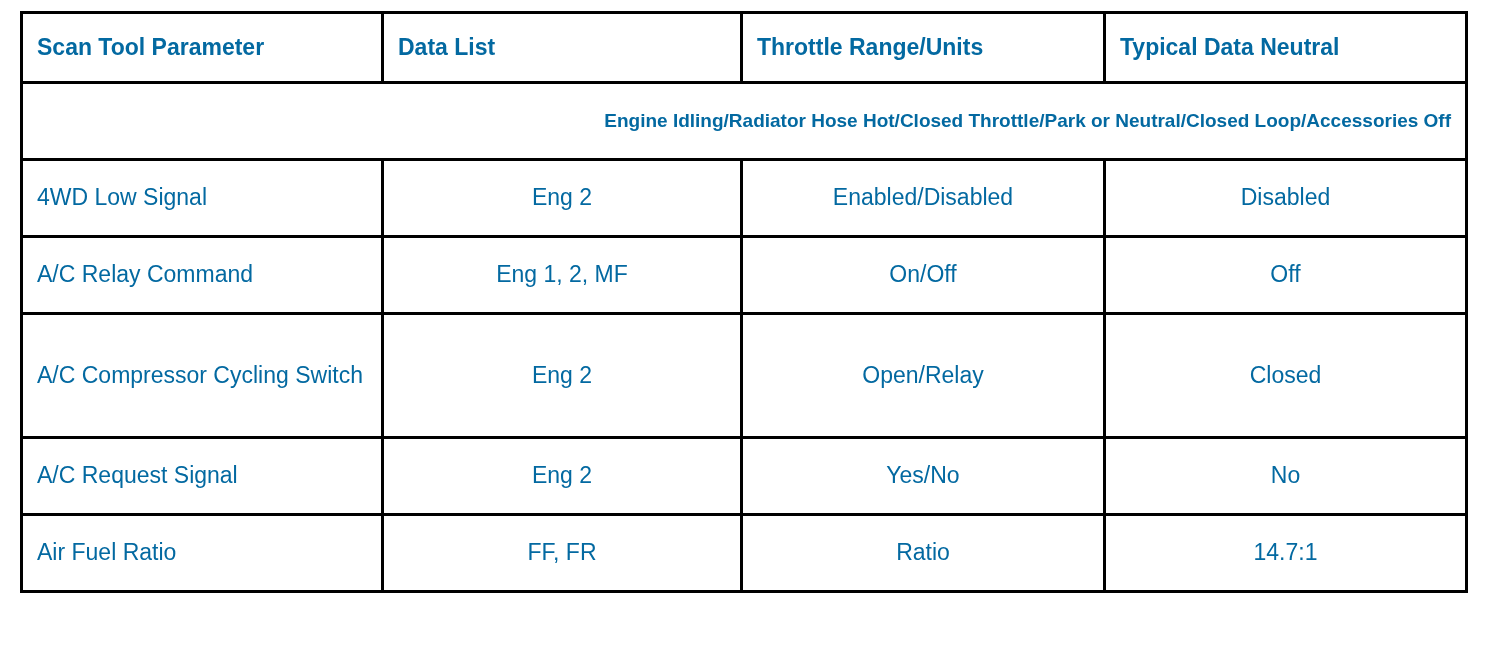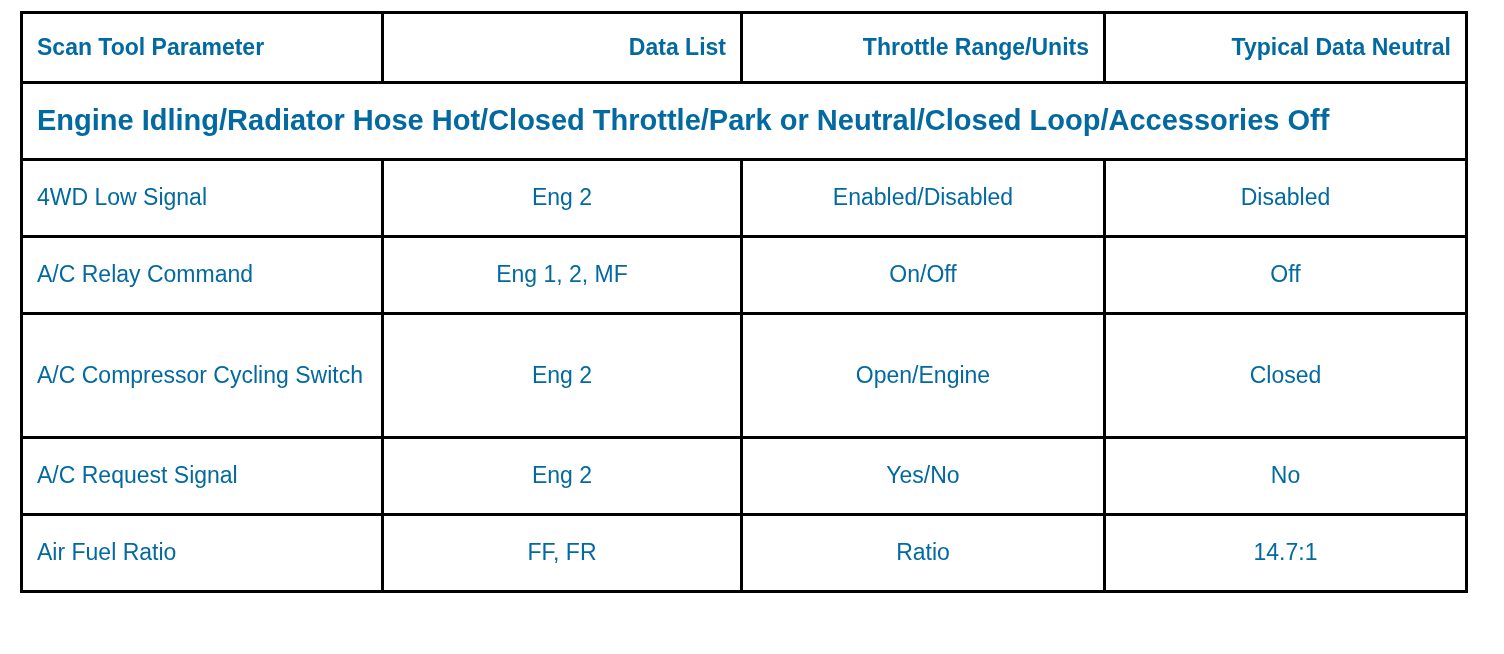--- a/index.html
+++ b/index.html
@@ -47,29 +47,29 @@
   
   tr.header-row th {
     font-weight: bold;
     height: 67px;
     font-size: 23px;
   }
   tr.header-row th.col-first {
     text-align: left;
   }
   tr.header-row th.col-center {
-    text-align: right;
+    text-align: left;
   }
 
   
   tr.condition-row td {
     font-weight: bold;
-    text-align: left;
+    text-align: right;
     height: 74px;
-    font-size: 29px;
+    font-size: 19px;
   }
 
   
   tr.data-row td {
     height: 74px;
   }
   tr.data-row td.cell-param {
     text-align: left;
   }
   tr.data-row td.cell-value {
@@ -114,21 +114,21 @@
       <tr class="data-row">
         <td class="cell-param">A/C Relay Command</td>
         <td class="cell-value">Eng 1, 2, MF</td>
         <td class="cell-value">On/Off</td>
         <td class="cell-value">Off</td>
       </tr>
 
       <tr class="data-row tall">
         <td class="cell-param">A/C Compressor Cycling Switch</td>
         <td class="cell-value">Eng 2</td>
-        <td class="cell-value">Open/Engine</td>
+        <td class="cell-value">Open/Relay</td>
         <td class="cell-value">Closed</td>
       </tr>
 
       <tr class="data-row">
         <td class="cell-param">A/C Request Signal</td>
         <td class="cell-value">Eng 2</td>
         <td class="cell-value">Yes/No</td>
         <td class="cell-value">No</td>
       </tr>
 

